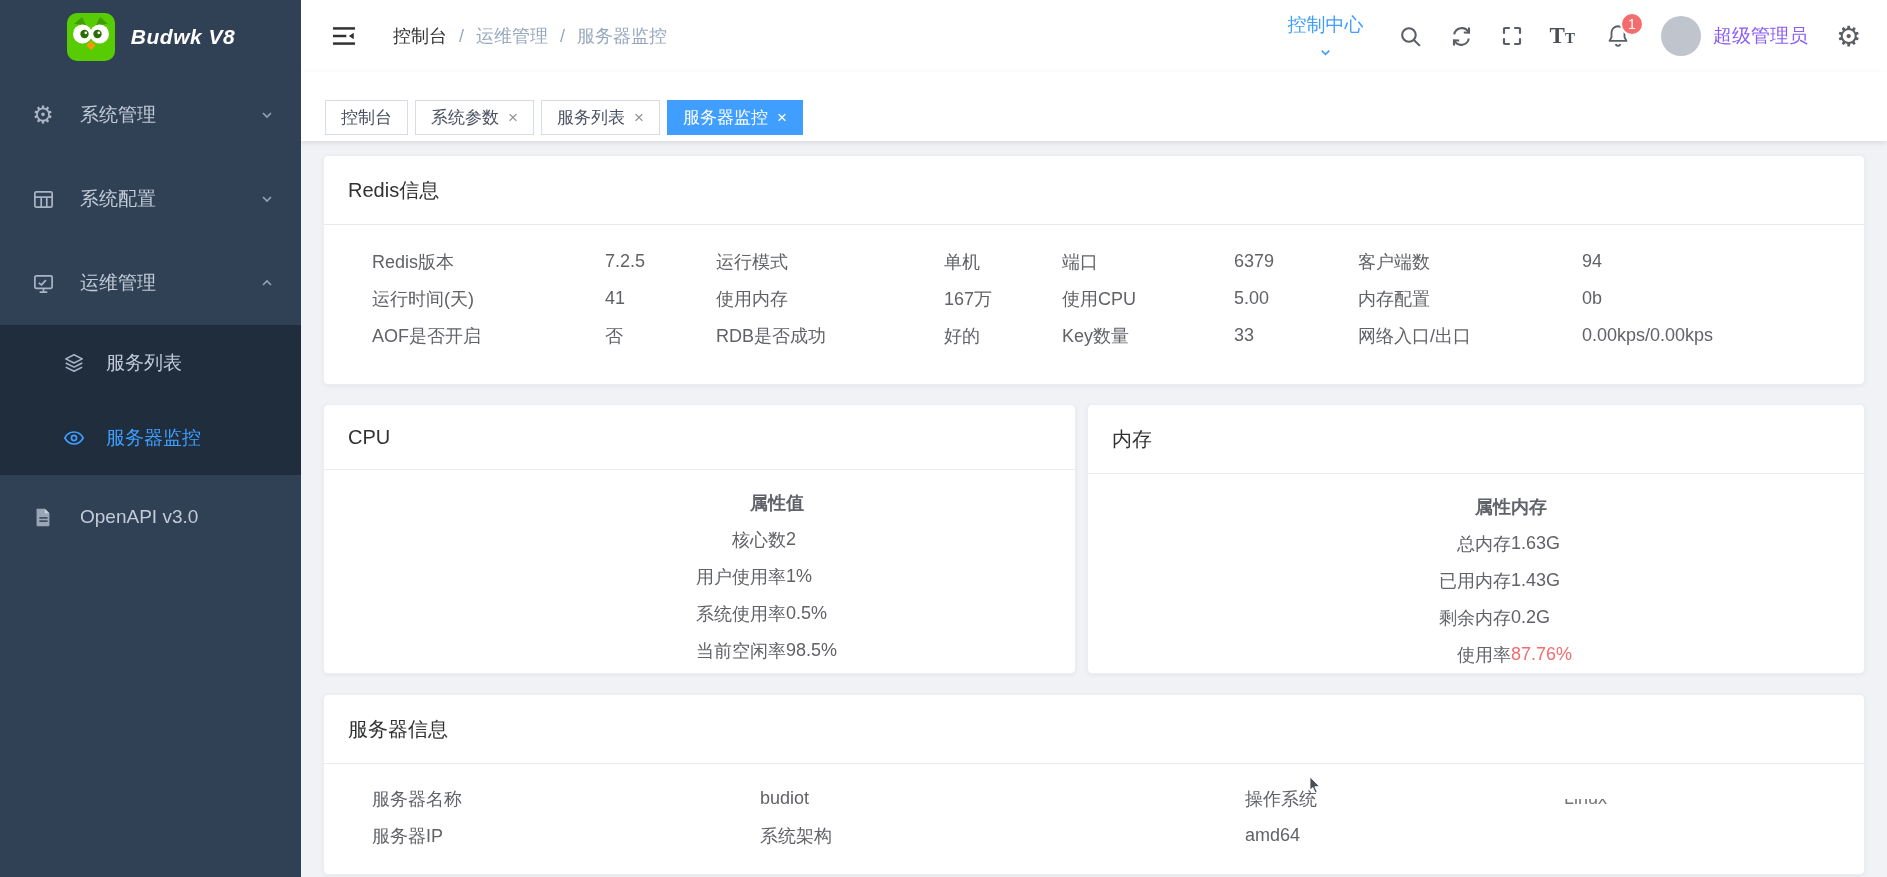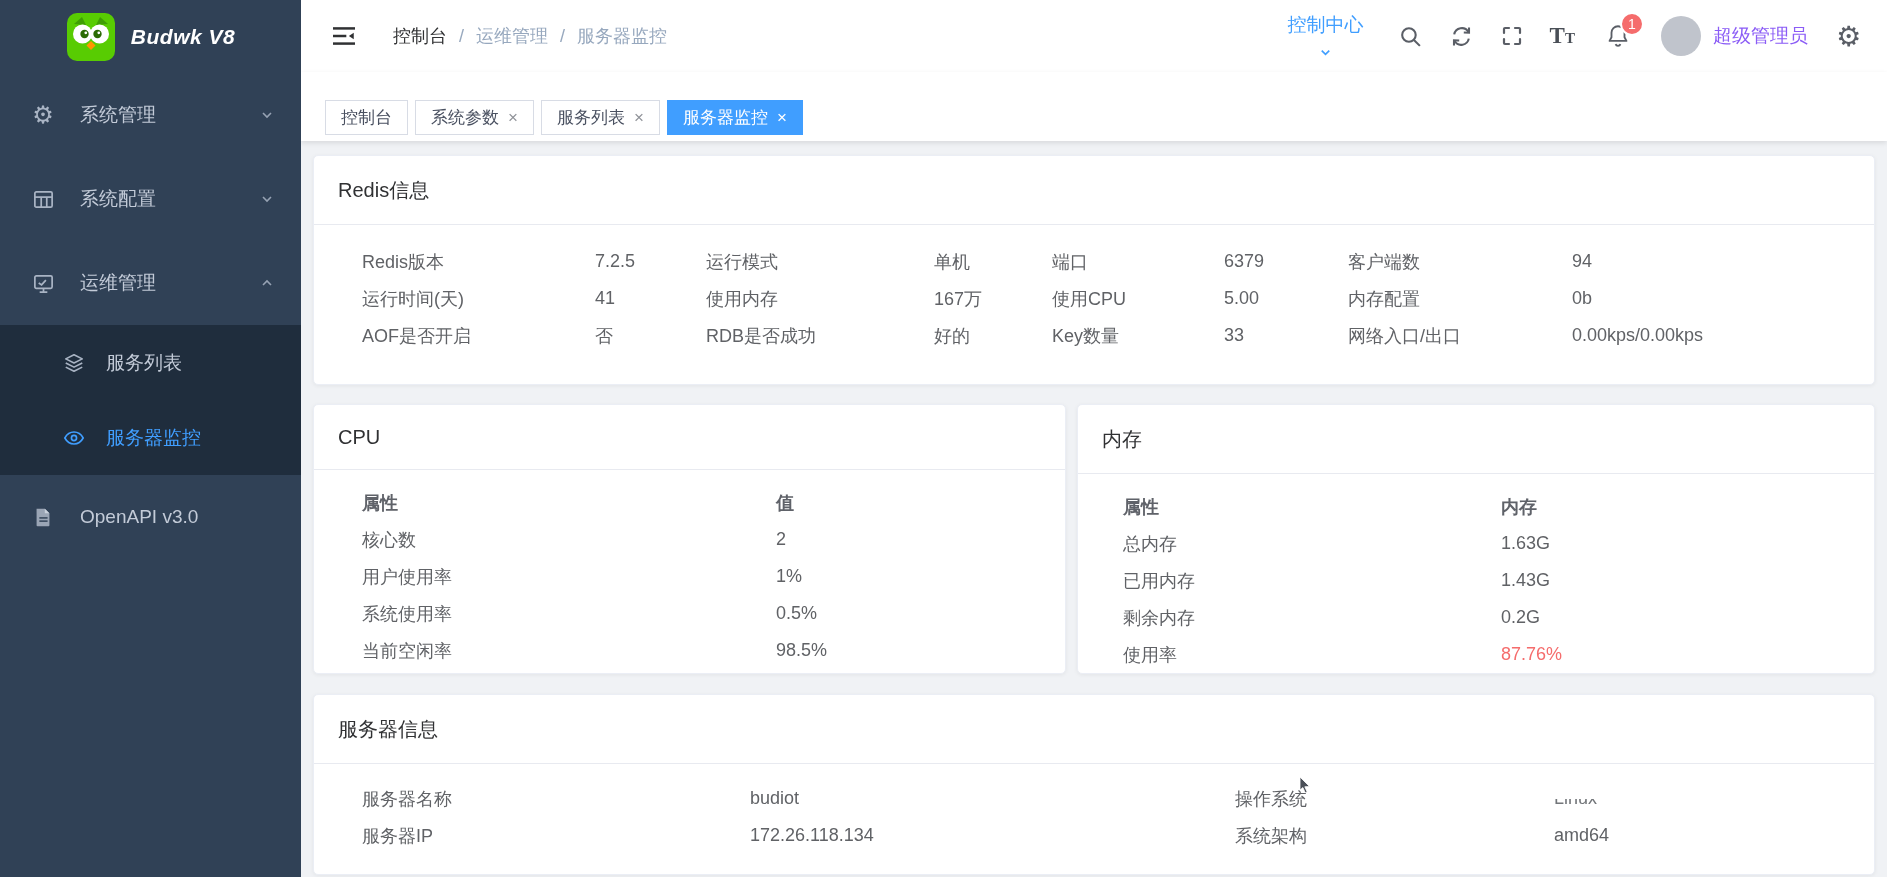--- a/index.html
+++ b/index.html
@@ -41,29 +41,29 @@
   .avatar { width:40px; height:40px; border-radius:50%; background:#c0c4cc; margin-left:30px; cursor:pointer; }
   .username { font-size:19px; color:#8b5cf6; margin-left:12px; cursor:pointer; }
   .gear-btn { font-size:28px; margin-left:28px; }
   
   .tabbar { height:69px; background:#fff; display:flex; align-items:flex-end; padding:0 0 6px 24px; gap:7px; flex:none; box-shadow:0 2px 5px rgba(0,0,0,.10); position:relative; z-index:2; }
   .tab { height:35px; padding:0 15px; border:1px solid #d8dce5; background:#fff; color:#495060; font-size:17px; display:flex; align-items:center; gap:9px; cursor:pointer; white-space:nowrap; }
   .tab .tab-close { font-size:17px; color:#909399; line-height:1; }
   .tab.active { background:#409EFF; border-color:#409EFF; color:#fff; }
   .tab.active .tab-close { color:#fff; }
   
-  .content { flex:1; padding:14px 12px 0; overflow:hidden; }
+  .content { flex:1; padding:14px 22px 0; overflow:hidden; }
   .card { background:#fff; border:1px solid #ebeef5; border-radius:5px; box-shadow:0 1px 4px rgba(0,0,0,.06); }
   .card-header { padding:21px 24px 20px; border-bottom:1px solid #e8eaf0; font-size:20px; color:#303133; }
   .redis-body { padding:18px 24px 30px 48px; font-size:18px; }
   .redis-row { display:grid; grid-template-columns:233px 111px 228px 118px 172px 124px 224px 1fr; height:37px; align-items:center; white-space:nowrap; }
   .two-col { display:flex; gap:11px; margin-top:19px; }
   .cpu-card { width:753px; flex:none; }
   .mem-card { flex:1; }
-  .kv-body { padding:14px 24px 0; font-size:18px; }
+  .kv-body { padding:14px 24px 0; font-size:18px;text-align:right; }
   .cpu-card .kv-body { padding-left:48px; }
   .mem-card .kv-body { padding-left:45px; }
   .kv-row { display:flex; height:37px; align-items:center; }
   .cpu-card .kv-row .k { width:414px; flex:none; }
   .mem-card .kv-row .k { width:378px; flex:none; }
   .kv-head { font-weight:bold; color:#5f6269; }
   .val-danger { color:#f56c6c; }
   .server-card { margin-top:20px; position:relative; }
   .srv-body { padding:16px 24px 20px 48px; font-size:18px; }
   .srv-row { display:grid; grid-template-columns:388px 485px 319px 1fr; height:37px; align-items:center; white-space:nowrap; }
@@ -348,21 +348,20 @@
       <div class="card-header">服务器信息</div>
       <div class="srv-body">
         <div class="srv-row">
           <span>服务器名称</span>
           <span>budiot</span>
           <span>操作系统</span>
           <span class="half-clip">Linux</span>
         </div>
         <div class="srv-row">
           <span>服务器IP</span>
-          <span>172.26.118.134</span>
           <span>系统架构</span>
           <span>amd64</span>
         </div>
       </div>
       <svg class="cursor-icon" width="14" height="16" viewBox="0 0 14 16">
         <path d="M1 0 L10.5 9.5 L5.8 9.8 L8.2 15 L6.2 15.8 L3.9 10.6 L1 13 Z" fill="#4a4f57" stroke="#ffffff" stroke-width="0.8"></path>
       </svg>
     </section>
 
   </div>

